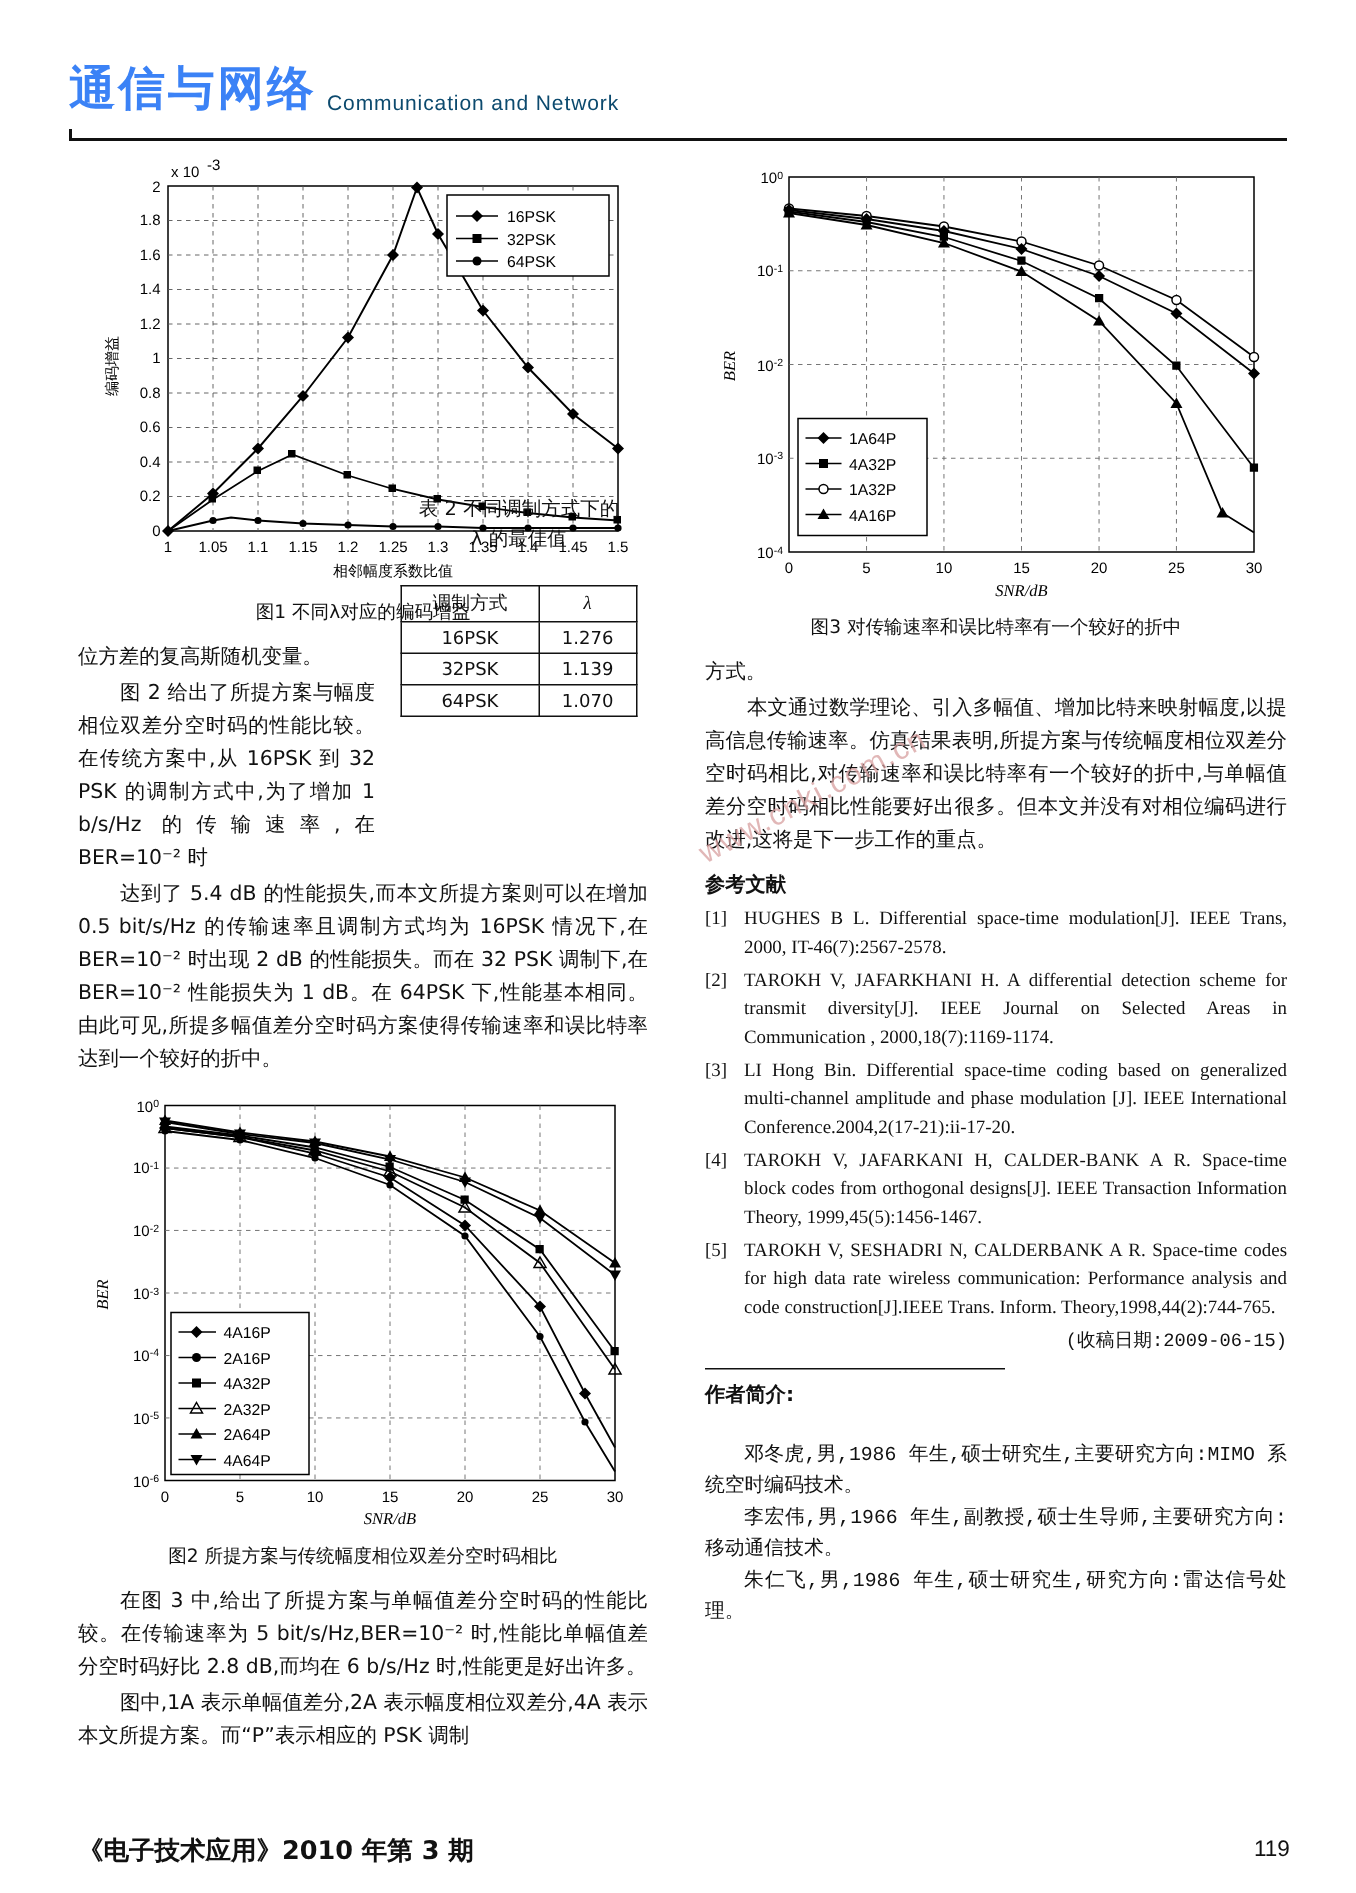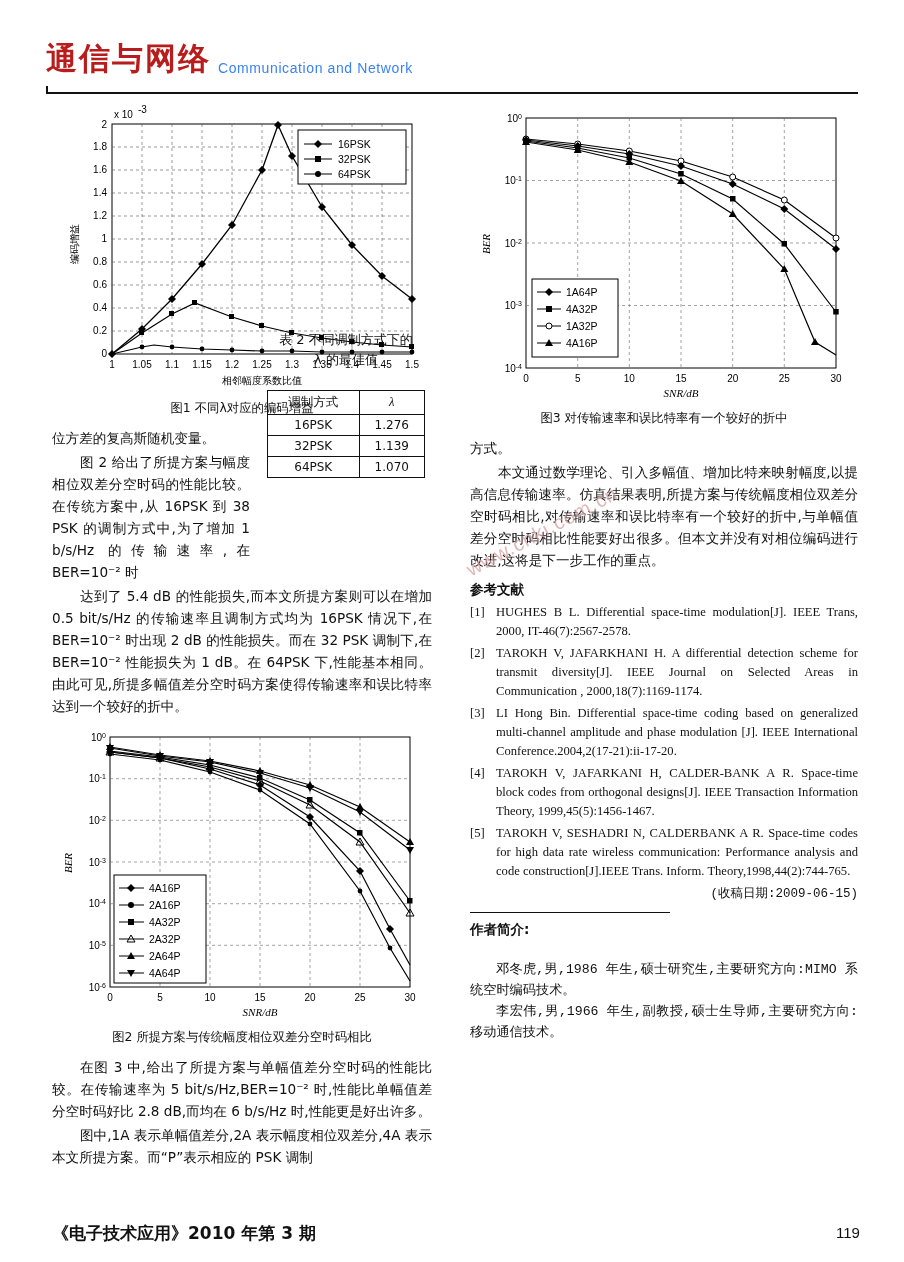--- a/index.html
+++ b/index.html
@@ -17,28 +17,28 @@
   
   .header{
     position:absolute;left:46px;top:38px;width:812px;height:48px;
   }
   .header-cn{
     position:absolute;left:0;top:0;
     font-family:"DejaVu Sans", sans-serif;
     font-weight:bold;
     font-size:31px;
     letter-spacing:2px;
-    color:#b91c1c;
+    color:#3b82f6;
   }
   .header-en{
     position:absolute;left:172px;top:22px;
     font-family:"Liberation Sans", sans-serif;
     font-size:14px;
     letter-spacing:.6px;
-    color:#3b82f6;
+    color:#0c4a6e;
   }
   .header-rule{
     position:absolute;left:46px;top:92px;width:812px;height:2px;background:#111;
   }
   .header-tick{
     position:absolute;left:46px;top:86px;width:2px;height:8px;background:#111;
   }
   
   .col-left{position:absolute;left:52px;top:104px;width:380px;}
   .col-right{position:absolute;left:470px;top:104px;width:388px;}
@@ -282,21 +282,21 @@
         <circle cx="266" cy="70" r="3" fill="#000"></circle>
         <text class="legend-lbl" x="286" y="74">64PSK</text>
 
         <text class="tick-lbl" x="210" y="280" text-anchor="middle">相邻幅度系数比值</text>
         <text class="tick-lbl" x="26" y="140" text-anchor="middle" transform="rotate(-90 26 140)">编码增益</text>
       </svg>
       <div class="fig-cap">图1  不同λ对应的编码增益</div>
     </div>
 
     <p class="para" style="width:198px;">位方差的复高斯随机变量。</p>
-    <p class="para indent" style="width:198px;">图 2 给出了所提方案与幅度相位双差分空时码的性能比较。在传统方案中,从 16PSK 到 38 PSK 的调制方式中,为了增加 1 b/s/Hz 的传输速率,在 BER=10⁻² 时</p>
+    <p class="para indent" style="width:198px;">图 2 给出了所提方案与幅度相位双差分空时码的性能比较。在传统方案中,从 16PSK 到 32 PSK 的调制方式中,为了增加 1 b/s/Hz 的传输速率,在 BER=10⁻² 时</p>
     <p class="para indent">达到了 5.4 dB 的性能损失,而本文所提方案则可以在增加 0.5 bit/s/Hz 的传输速率且调制方式均为 16PSK 情况下,在 BER=10⁻² 时出现 2 dB 的性能损失。而在 32 PSK 调制下,在 BER=10⁻² 性能损失为 1 dB。在 64PSK 下,性能基本相同。由此可见,所提多幅值差分空时码方案使得传输速率和误比特率达到一个较好的折中。</p>
 
     <div class="chartbox" style="margin-top:6px;">
       <svg width="380" height="300" viewBox="0 0 380 300">
         <rect x="58" y="14" width="300" height="250" fill="#fff" stroke="#000" stroke-width="1"></rect>
         <g stroke="#666" stroke-dasharray="3,3" stroke-width="0.6">
           <line x1="108" y1="14" x2="108" y2="264"></line>
           <line x1="158" y1="14" x2="158" y2="264"></line>
           <line x1="208" y1="14" x2="208" y2="264"></line>
           <line x1="258" y1="14" x2="258" y2="264"></line>
@@ -568,20 +568,21 @@
       <div class="ref-txt">TAROKH V, SESHADRI N, CALDERBANK A R. Space-time codes for high data rate wireless communication: Performance analysis and code construction[J].IEEE Trans. Inform. Theory,1998,44(2):744-765.</div>
     </div>
 
     <div class="date-line">(收稿日期:2009-06-15)</div>
 
     <div class="divider"></div>
 
     <div class="auth-head">作者简介:</div>
     <p class="auth-p">邓冬虎,男,1986 年生,硕士研究生,主要研究方向:MIMO 系统空时编码技术。</p>
     <p class="auth-p">李宏伟,男,1966 年生,副教授,硕士生导师,主要研究方向:移动通信技术。</p>
+    <p class="auth-p">朱仁飞,男,1986 年生,硕士研究生,研究方向:雷达信号处理。</p>
   </div>
 
   <div class="watermark">www.cnki.com.cn</div>
 
   <div class="footer-left">《电子技术应用》2010 年第 3 期</div>
   <div class="footer-right">119</div>
 
 </div>
 
 </body></html>

